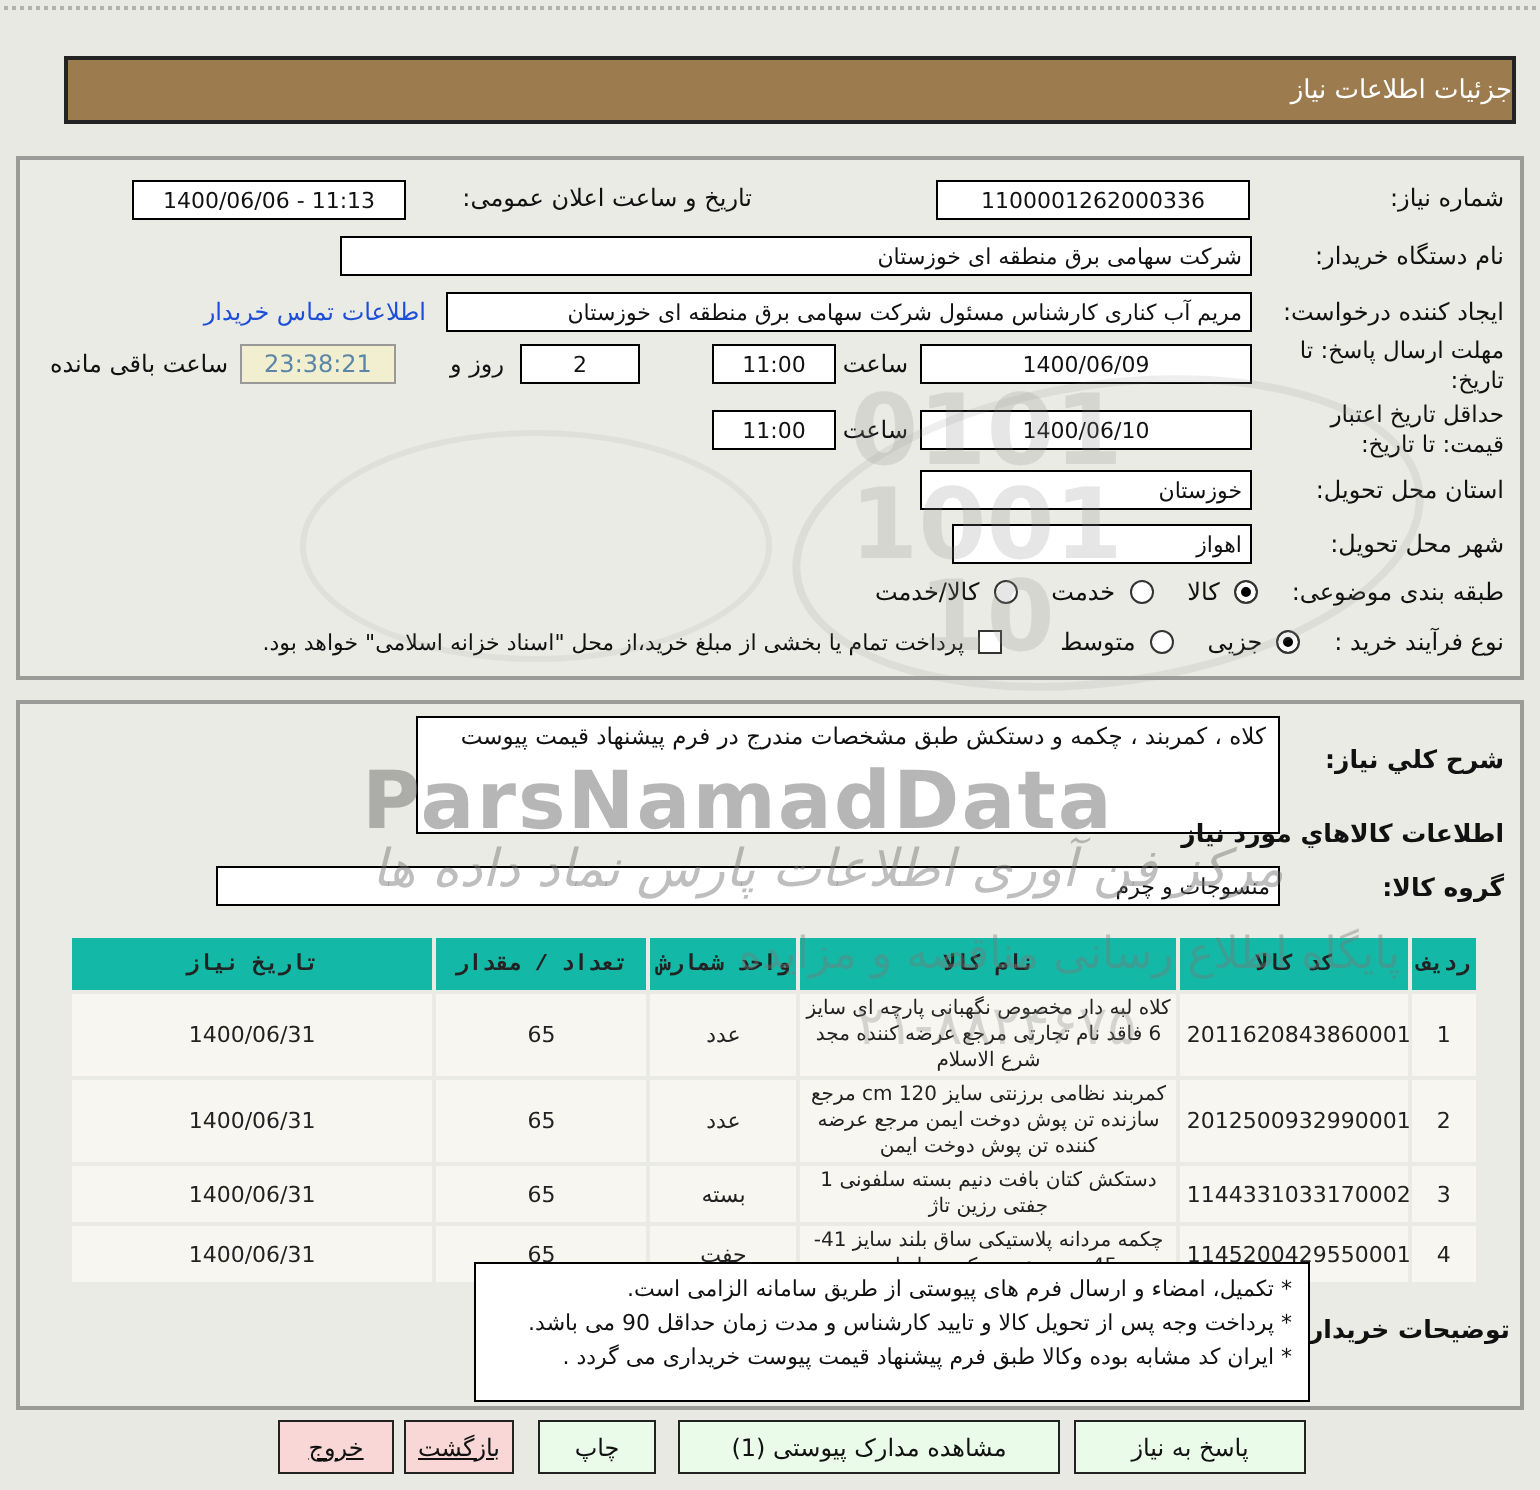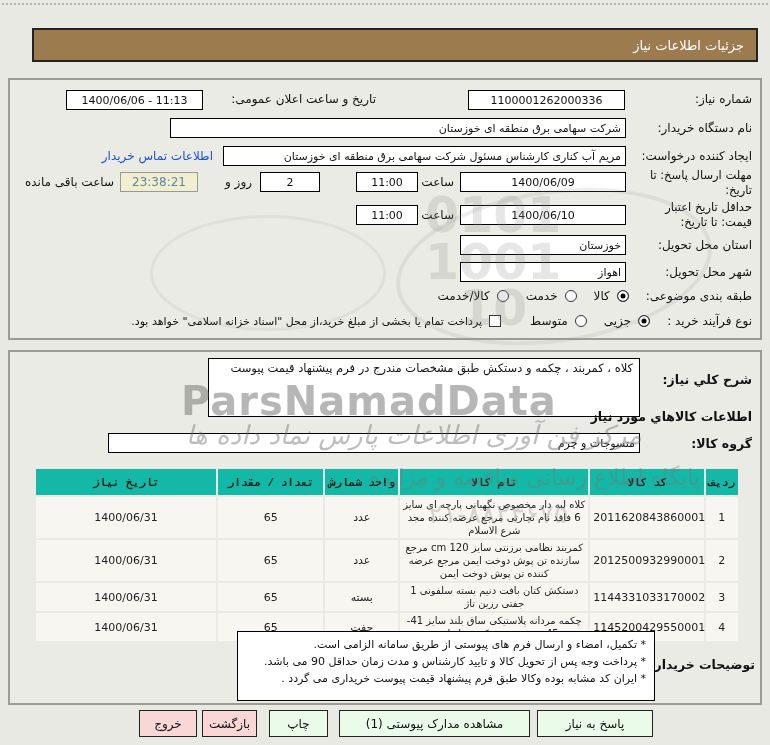--- a/index.html
+++ b/index.html
@@ -1,21 +1,21 @@
 <!DOCTYPE html>
 <html lang="fa"><head>
 <meta charset="utf-8">
 <style>
   html,body{margin:0;padding:0;background:#d9d9d4;}
   .page{position:relative;width:770px;height:745px;background:#e9e9e4;overflow:hidden;
         font-family:"DejaVu Sans",sans-serif;direction:rtl;color:#111;}
   .topline{position:absolute;top:3px;left:2px;right:2px;height:0;border-top:2px dotted #b3b3ae;}
   .titlebar{position:absolute;top:28px;left:32px;width:726px;height:34px;background:#9c7b4e;
         border:2px solid #232323;box-sizing:border-box;color:#fff;font-size:13px;
-        display:flex;align-items:center;padding:0 12px;}
+        display:flex;align-items:center;padding:0 0;}
   .box{position:absolute;left:8px;width:754px;border:2px solid #9b9b97;background:#ebebe5;box-sizing:border-box;}
   .box1{top:78px;height:262px;}
   .box2{top:350px;height:355px;}
   .lbl{position:absolute;font-size:12px;white-space:nowrap;}
   .lbl.b{font-weight:bold;font-size:12.5px;}
   .lbl.wrap{white-space:normal;width:106px;line-height:1.3;font-size:11.5px;text-align:right;}
   .inp{position:absolute;height:20px;background:#fff;border:1px solid #000;box-sizing:border-box;
         font-size:11px;display:flex;align-items:center;padding:0 4px;overflow:hidden;white-space:nowrap;}
   .ctr{justify-content:center;}
   .ltr{direction:ltr;}
@@ -37,21 +37,21 @@
   table.goods td{background:#f7f6f1;font-size:11px;text-align:center;padding:1px 3px;color:#222;}
   table.goods td.c1,table.goods td.c5{direction:ltr;}
   table.goods td.c2{font-size:10px;line-height:1.3;}
   .notesbox{position:absolute;top:279px;right:105px;width:418px;height:70px;background:#fff;
         border:1px solid #000;box-sizing:border-box;padding:4px 8px;overflow:hidden;}
   .note-line{font-size:11px;line-height:1.55;text-align:right;white-space:nowrap;}
   .btn{position:absolute;top:710px;height:27px;border:1px solid #222;box-sizing:border-box;
         font-size:12px;display:flex;align-items:center;justify-content:center;cursor:pointer;
         font-family:"DejaVu Sans",sans-serif;}
   .green{background:#eafbea;}
-  .pink{background:#f9d7d7;}
+  .pink{background:#f9d7d7;text-decoration:underline;}
   .btn-respond{right:117px;width:116px;}
   .btn-docs{right:240px;width:191px;}
   .btn-print{right:442px;width:59px;}
   .btn-back{right:513px;width:55px;}
   .btn-exit{right:573px;width:58px;}
   .wm{position:absolute;pointer-events:none;white-space:nowrap;z-index:40;}
   .wm-brand{left:181px;top:378px;font-size:40px;font-weight:bold;letter-spacing:1px;
         color:rgba(110,110,110,.5);direction:ltr;}
   .wm-callig{right:128px;top:420px;font-size:26px;font-style:italic;color:rgba(110,110,110,.45);}
   .wm-portal{right:70px;top:465px;font-size:22px;color:rgba(120,120,120,.4);}
@@ -97,21 +97,21 @@
 
     <span class="lbl wrap" style="top:120px;right:8px;">حداقل تاریخ اعتبار قیمت: تا تاریخ:</span>
     <div class="inp ctr ltr" style="top:125px;right:134px;width:166px;">1400/06/10</div>
     <span class="lbl" style="top:128px;right:306px;">ساعت</span>
     <div class="inp ctr ltr" style="top:125px;right:342px;width:62px;">11:00</div>
 
     <span class="lbl" style="top:158px;right:8px;">استان محل تحویل:</span>
     <div class="inp" style="top:155px;right:134px;width:166px;">خوزستان</div>
 
     <span class="lbl" style="top:185px;right:8px;">شهر محل تحویل:</span>
-    <div class="inp" style="top:182px;right:134px;width:166px;">اهواز</div>
+    <div class="inp" style="top:182px;right:134px;width:150px;">اهواز</div>
 
     <div class="optrow" style="top:209px;right:8px;">
       <span>طبقه بندی موضوعی:</span>
       <span class="radio sel optgap"></span>
       <span>کالا</span>
       <span class="radio optgap"></span>
       <span>خدمت</span>
       <span class="radio optgap"></span>
       <span>کالا/خدمت</span>
     </div>

